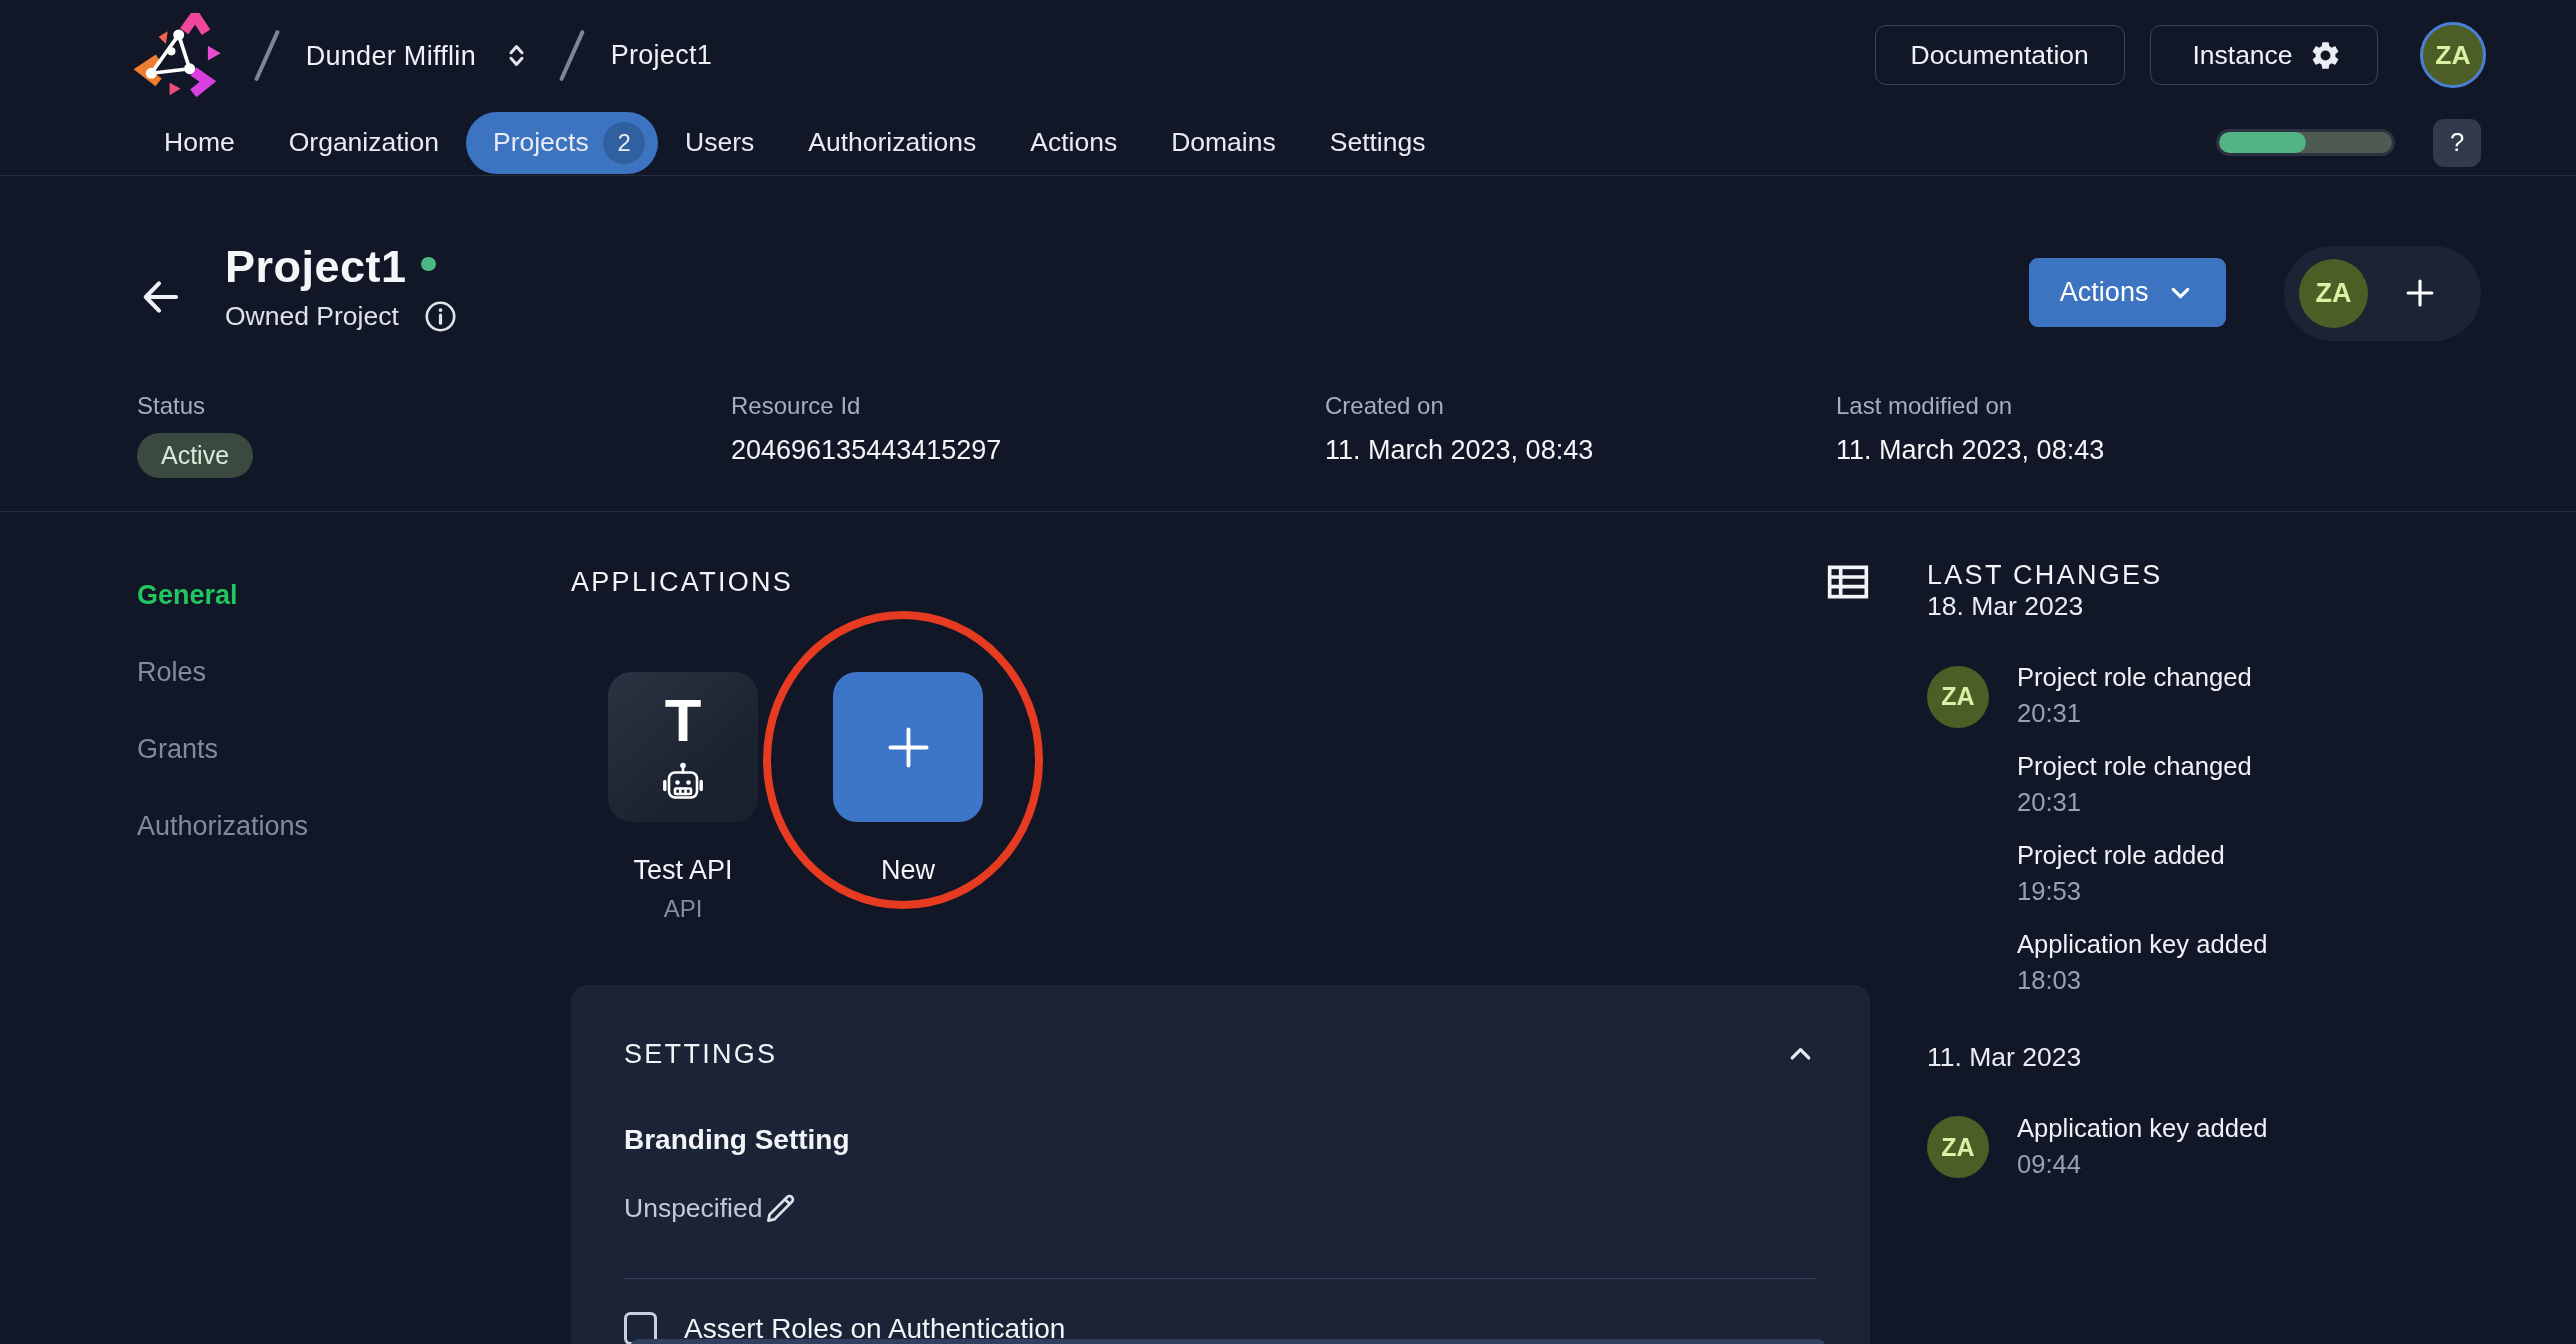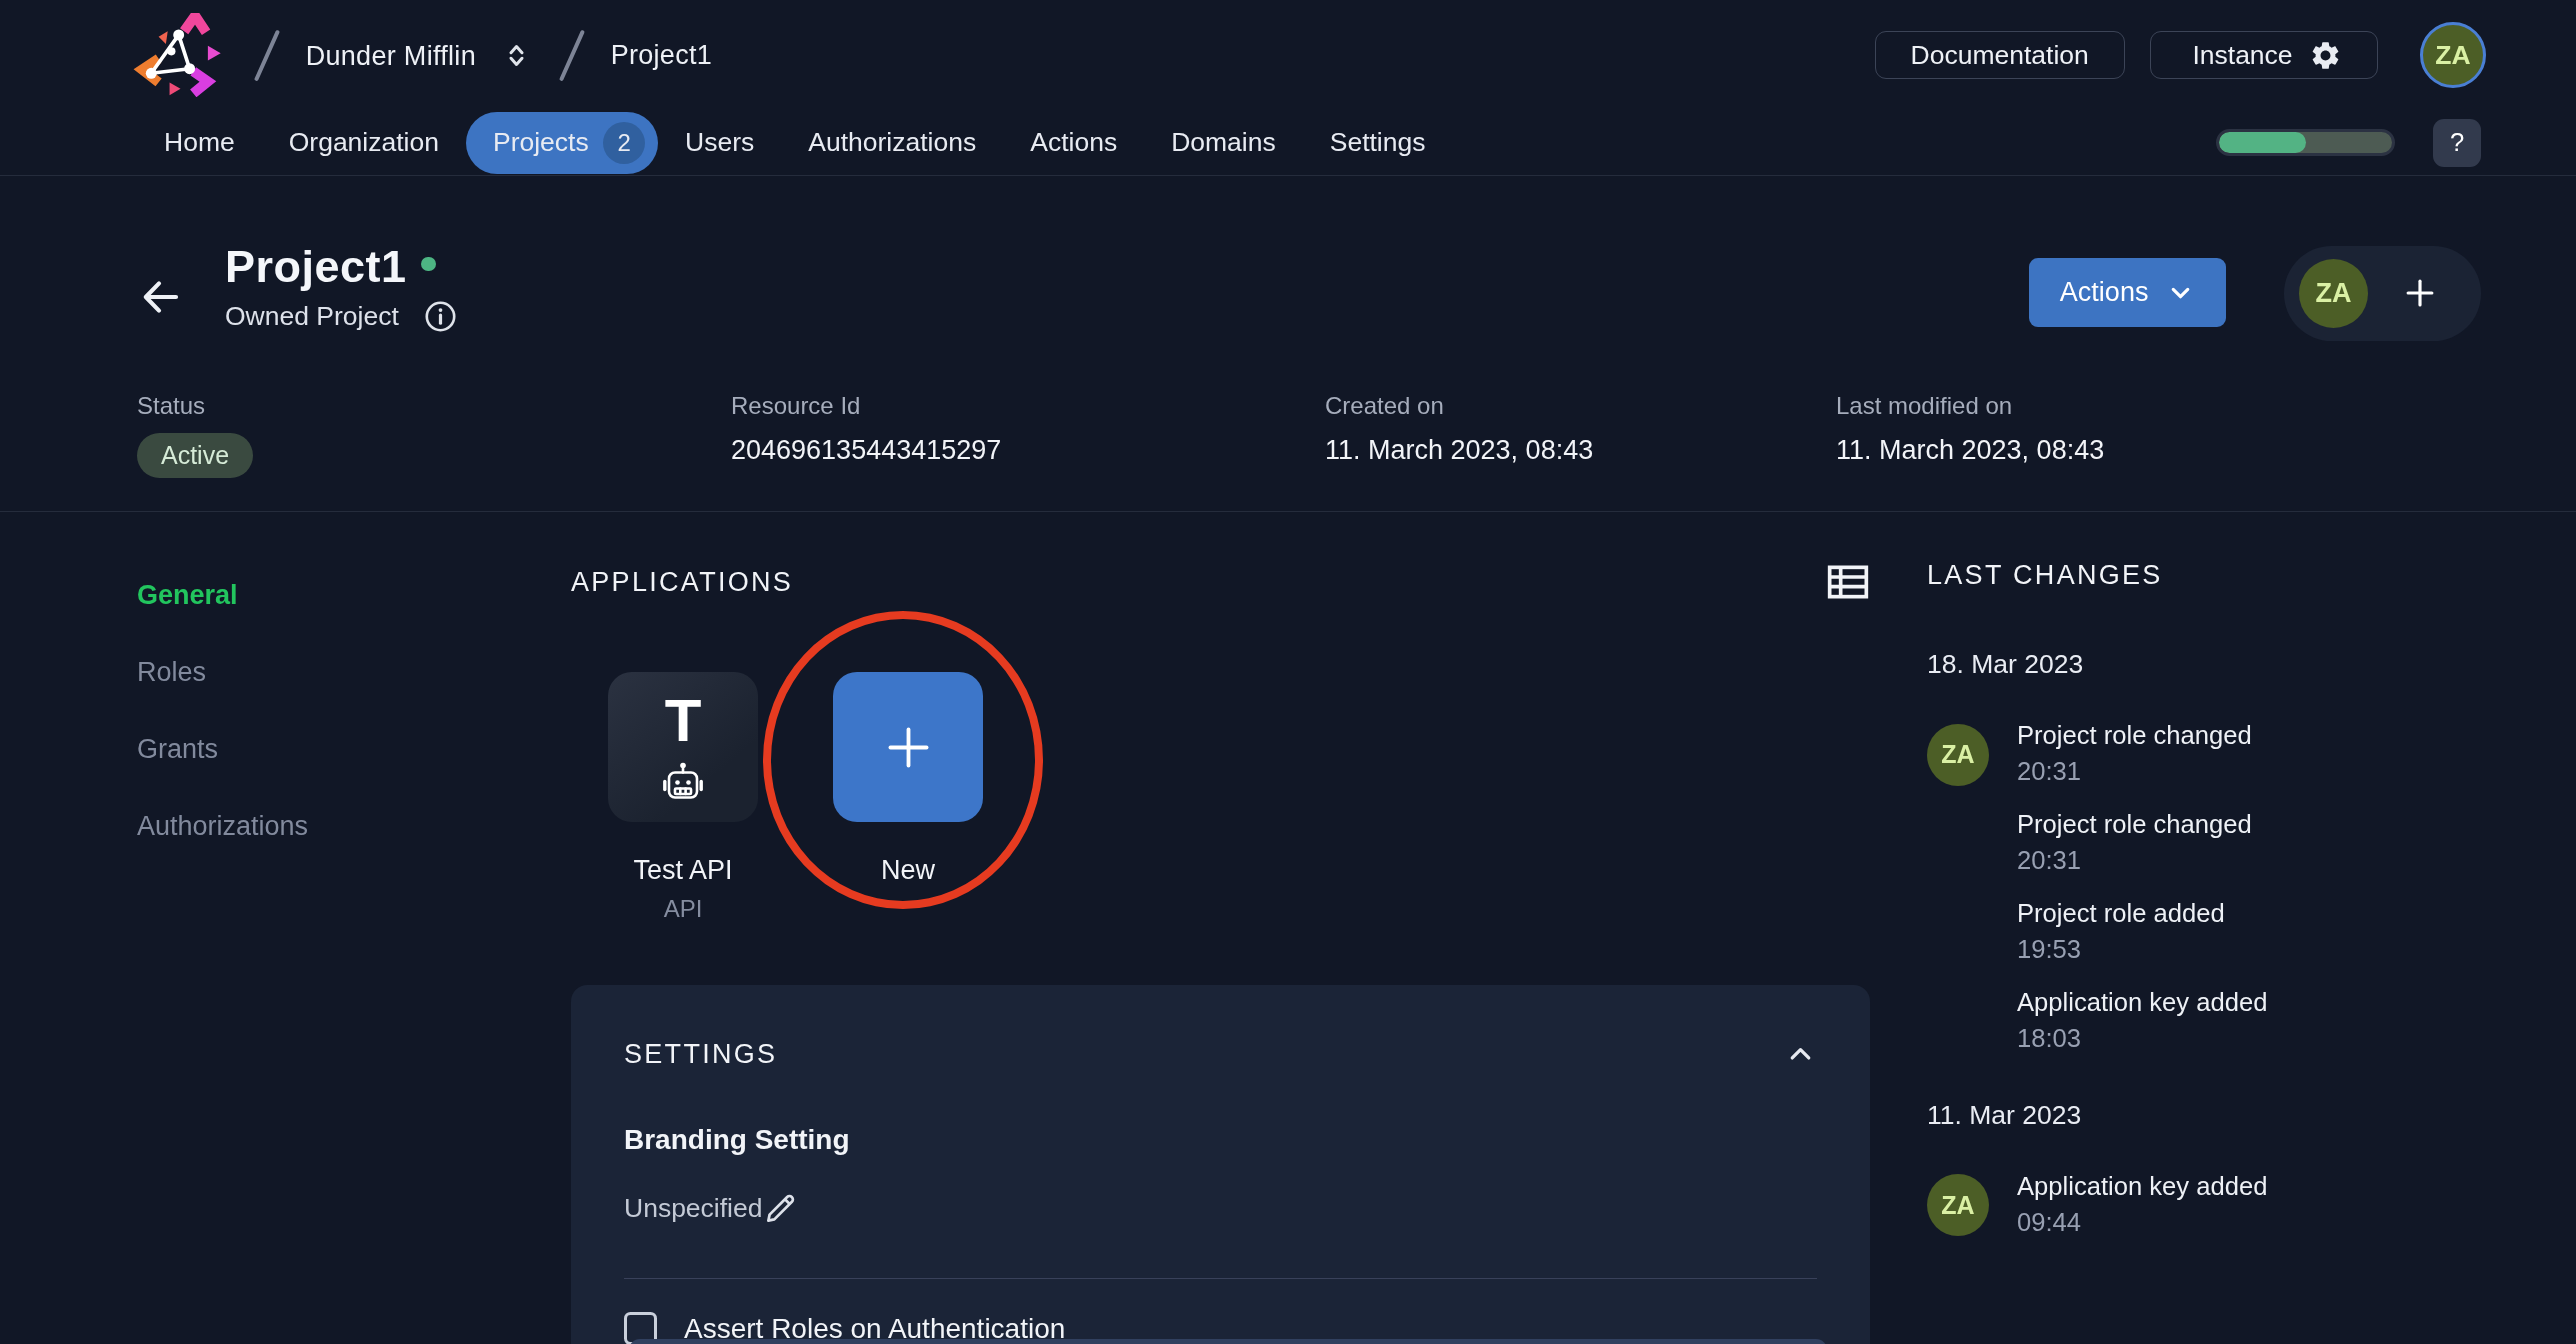--- a/index.html
+++ b/index.html
@@ -12,21 +12,21 @@
   .spacer { flex:1; }
   svg { display:block; }
 
   
   .topbar { height:110px; display:flex; align-items:center; padding:0 90px 0 133px; }
   .logo { width:95px; height:84px; cursor:pointer; }
   .slash { width:3.7px; height:55px; background:#7d8496; border-radius:1.8px; transform:rotate(24deg); margin:0 37px; }
   .org-switcher { display:flex; align-items:flex-end; gap:24px; background:none; border:none; color:#eef1f6; cursor:pointer; }
   .crumb-text { font-size:27px; font-weight:500; color:#eef1f6; letter-spacing:0.3px; }
   .outline-btn {
-    display:flex; align-items:center; gap:16.4px; height:48px; padding:0 35px;
+    display:flex; align-items:center; gap:16.4px; height:60px; padding:0 35px;
     background:transparent; border:1.8px solid #3c4457; border-radius:11px;
     color:#eef1f6; font-size:26.5px; font-family:inherit; cursor:pointer;
   }
   .topbar .outline-btn + .outline-btn { margin-left:25.6px;padding-left:41px; }
   .avatar {
     display:flex; align-items:center; justify-content:center;
     border-radius:50%; background:#4c5e26; color:#daf0a4; font-weight:700;
   }
   .avatar-top { width:66px; height:66px; font-size:26.5px; border:3.7px solid #4a7fd4; margin-left:42px; cursor:pointer; }
 
@@ -88,21 +88,21 @@
   .field-value { font-size:26.5px; color:#c4cad6; }
   .card-divider { margin-top:51px; border-top:1.8px solid #39415a; }
   .checkbox-row { display:flex; align-items:center; gap:27px; margin-top:33px; cursor:pointer; }
   .checkbox { width:33px; height:33px; border:3.7px solid #c9cfdb; border-radius:6.4px; background:transparent; }
   .checkbox-label { font-size:28px; color:#f2f4f8; }
   .next-row-peek { position:absolute; left:58px; top:354px; width:1198px; height:14.6px; background:#31405f; border-radius:11px 11px 0 0; }
 
   .right-col { position:absolute; left:1927px; top:0; width:608px; }
   .changes-title { margin-top:48px; font-size:27px; font-weight:500; letter-spacing:2.3px; color:#f2f4f8; }
   .change-date { font-size:26.5px; color:#e9ecf3; }
-  .date-1 { margin-top:58px; }
+  .date-1 { }
   .date-2 { margin-top:46px; }
   .change-group { position:relative; margin-top:40px; padding-left:90px; }
   .avatar-feed { position:absolute; left:0; top:3.7px; width:62px; height:62px; font-size:25px; }
   .change-entry { margin-bottom:22px; cursor:pointer; }
   .change-action { font-size:25.6px; color:#eef1f6; line-height:1.2; }
   .change-time { font-size:25.6px; color:#98a0b2; line-height:1.2; margin-top:5.5px; }
 </style>
 </head>
 <body>
 

